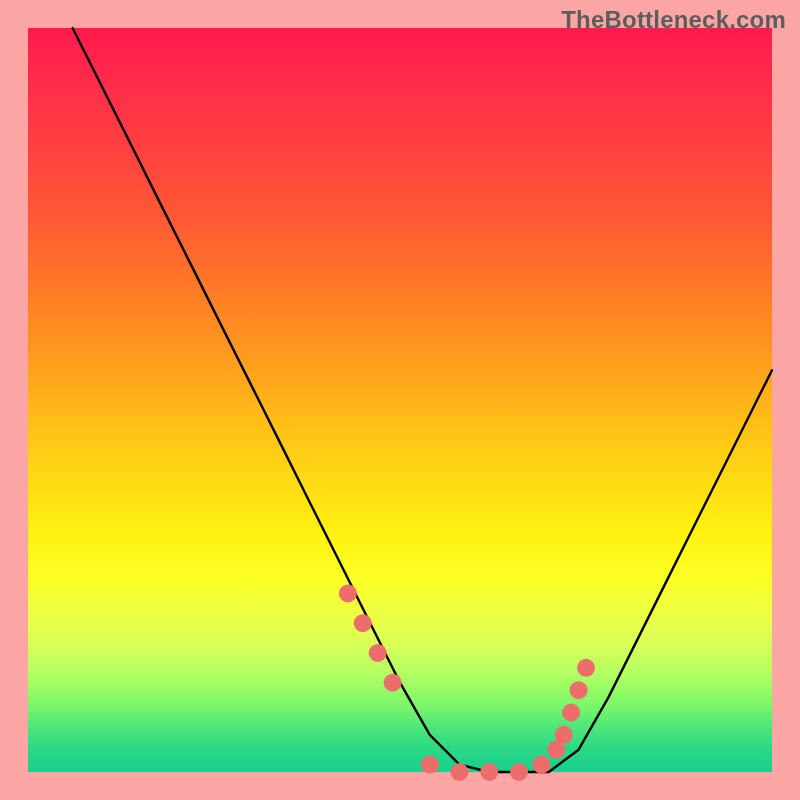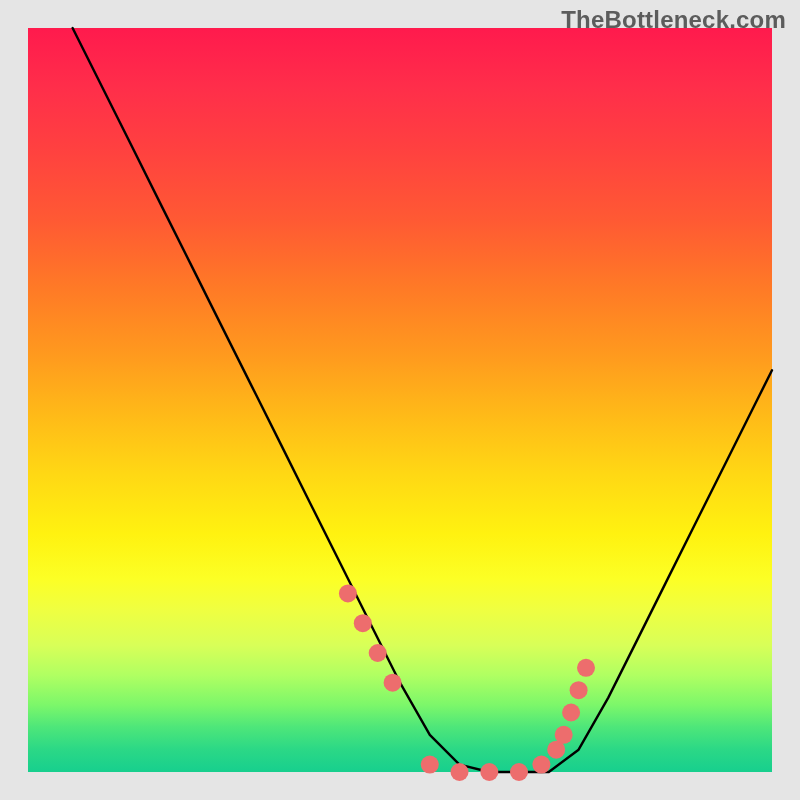--- a/index.html
+++ b/index.html
@@ -7,21 +7,21 @@
     padding: 0;
     width: 800px;
     height: 800px;
     background: #000;
     overflow: hidden;
   }
   .frame {
     position: relative;
     width: 800px;
     height: 800px;
-    background: #e5e5e5;
+    background: #fca5a5;
   }
   .plot-area {
     position: absolute;
     left: 28px;
     top: 28px;
     width: 744px;
     height: 744px;
     
     background: linear-gradient(
       to bottom,

